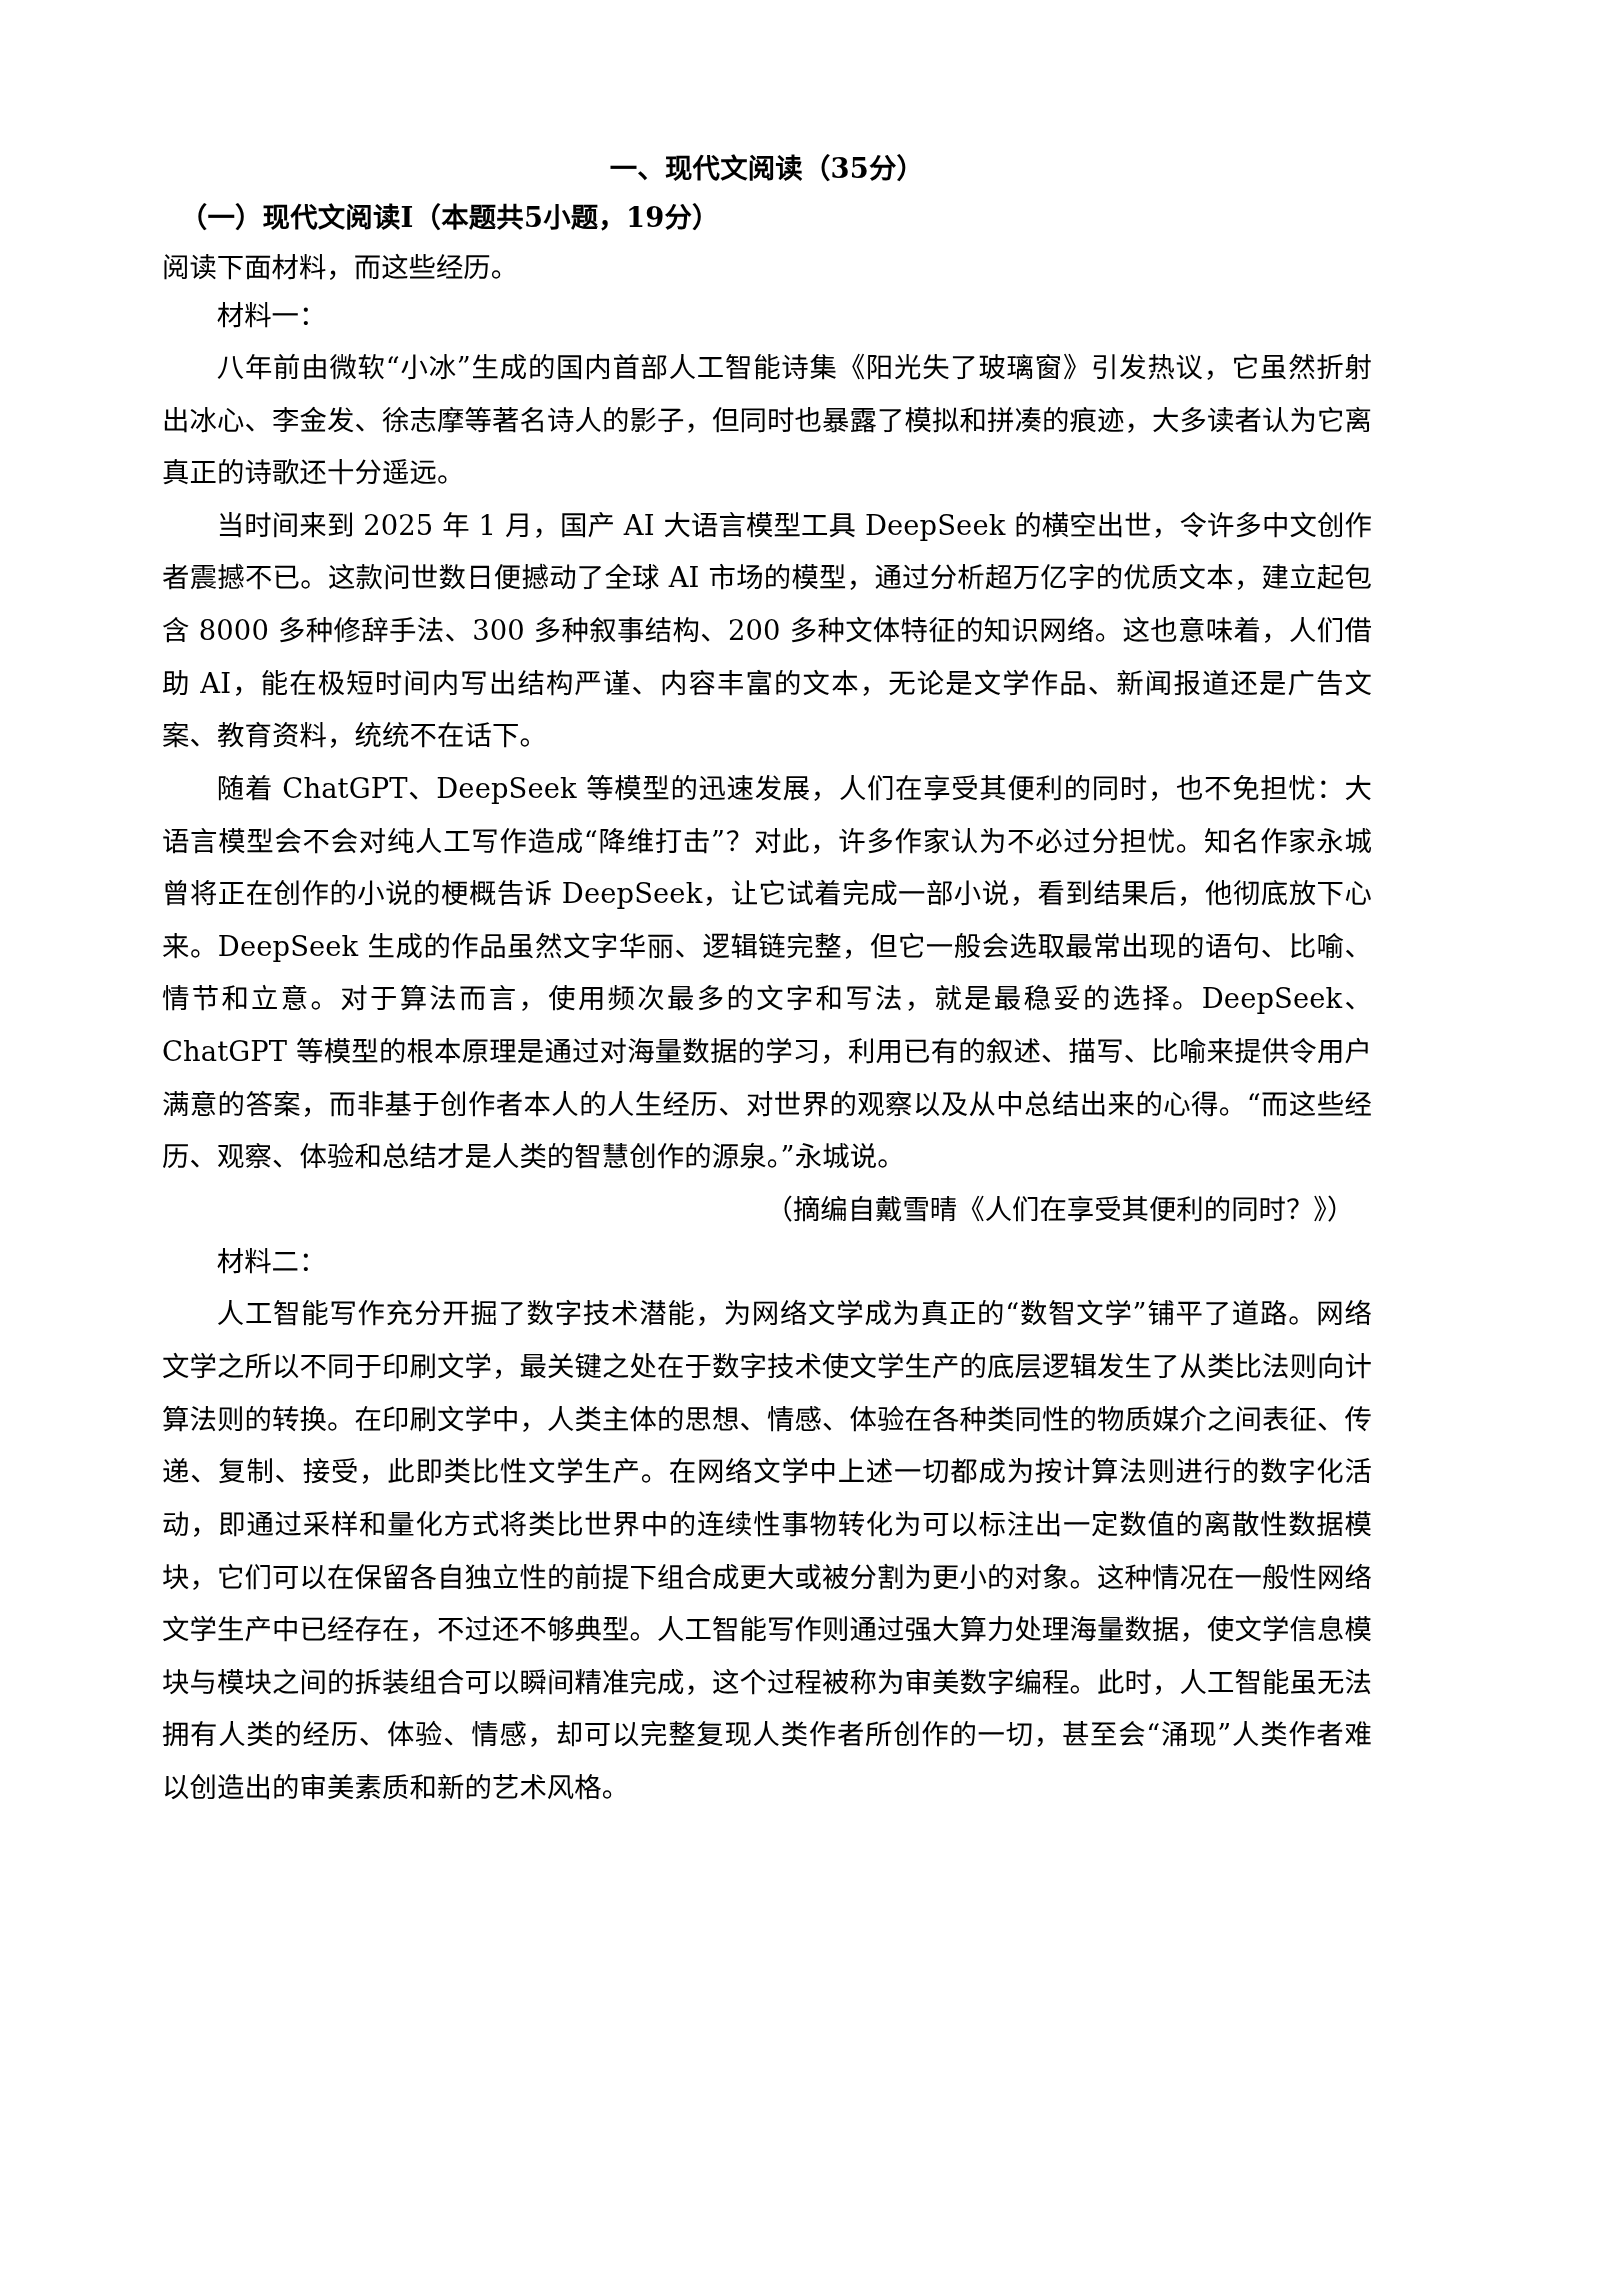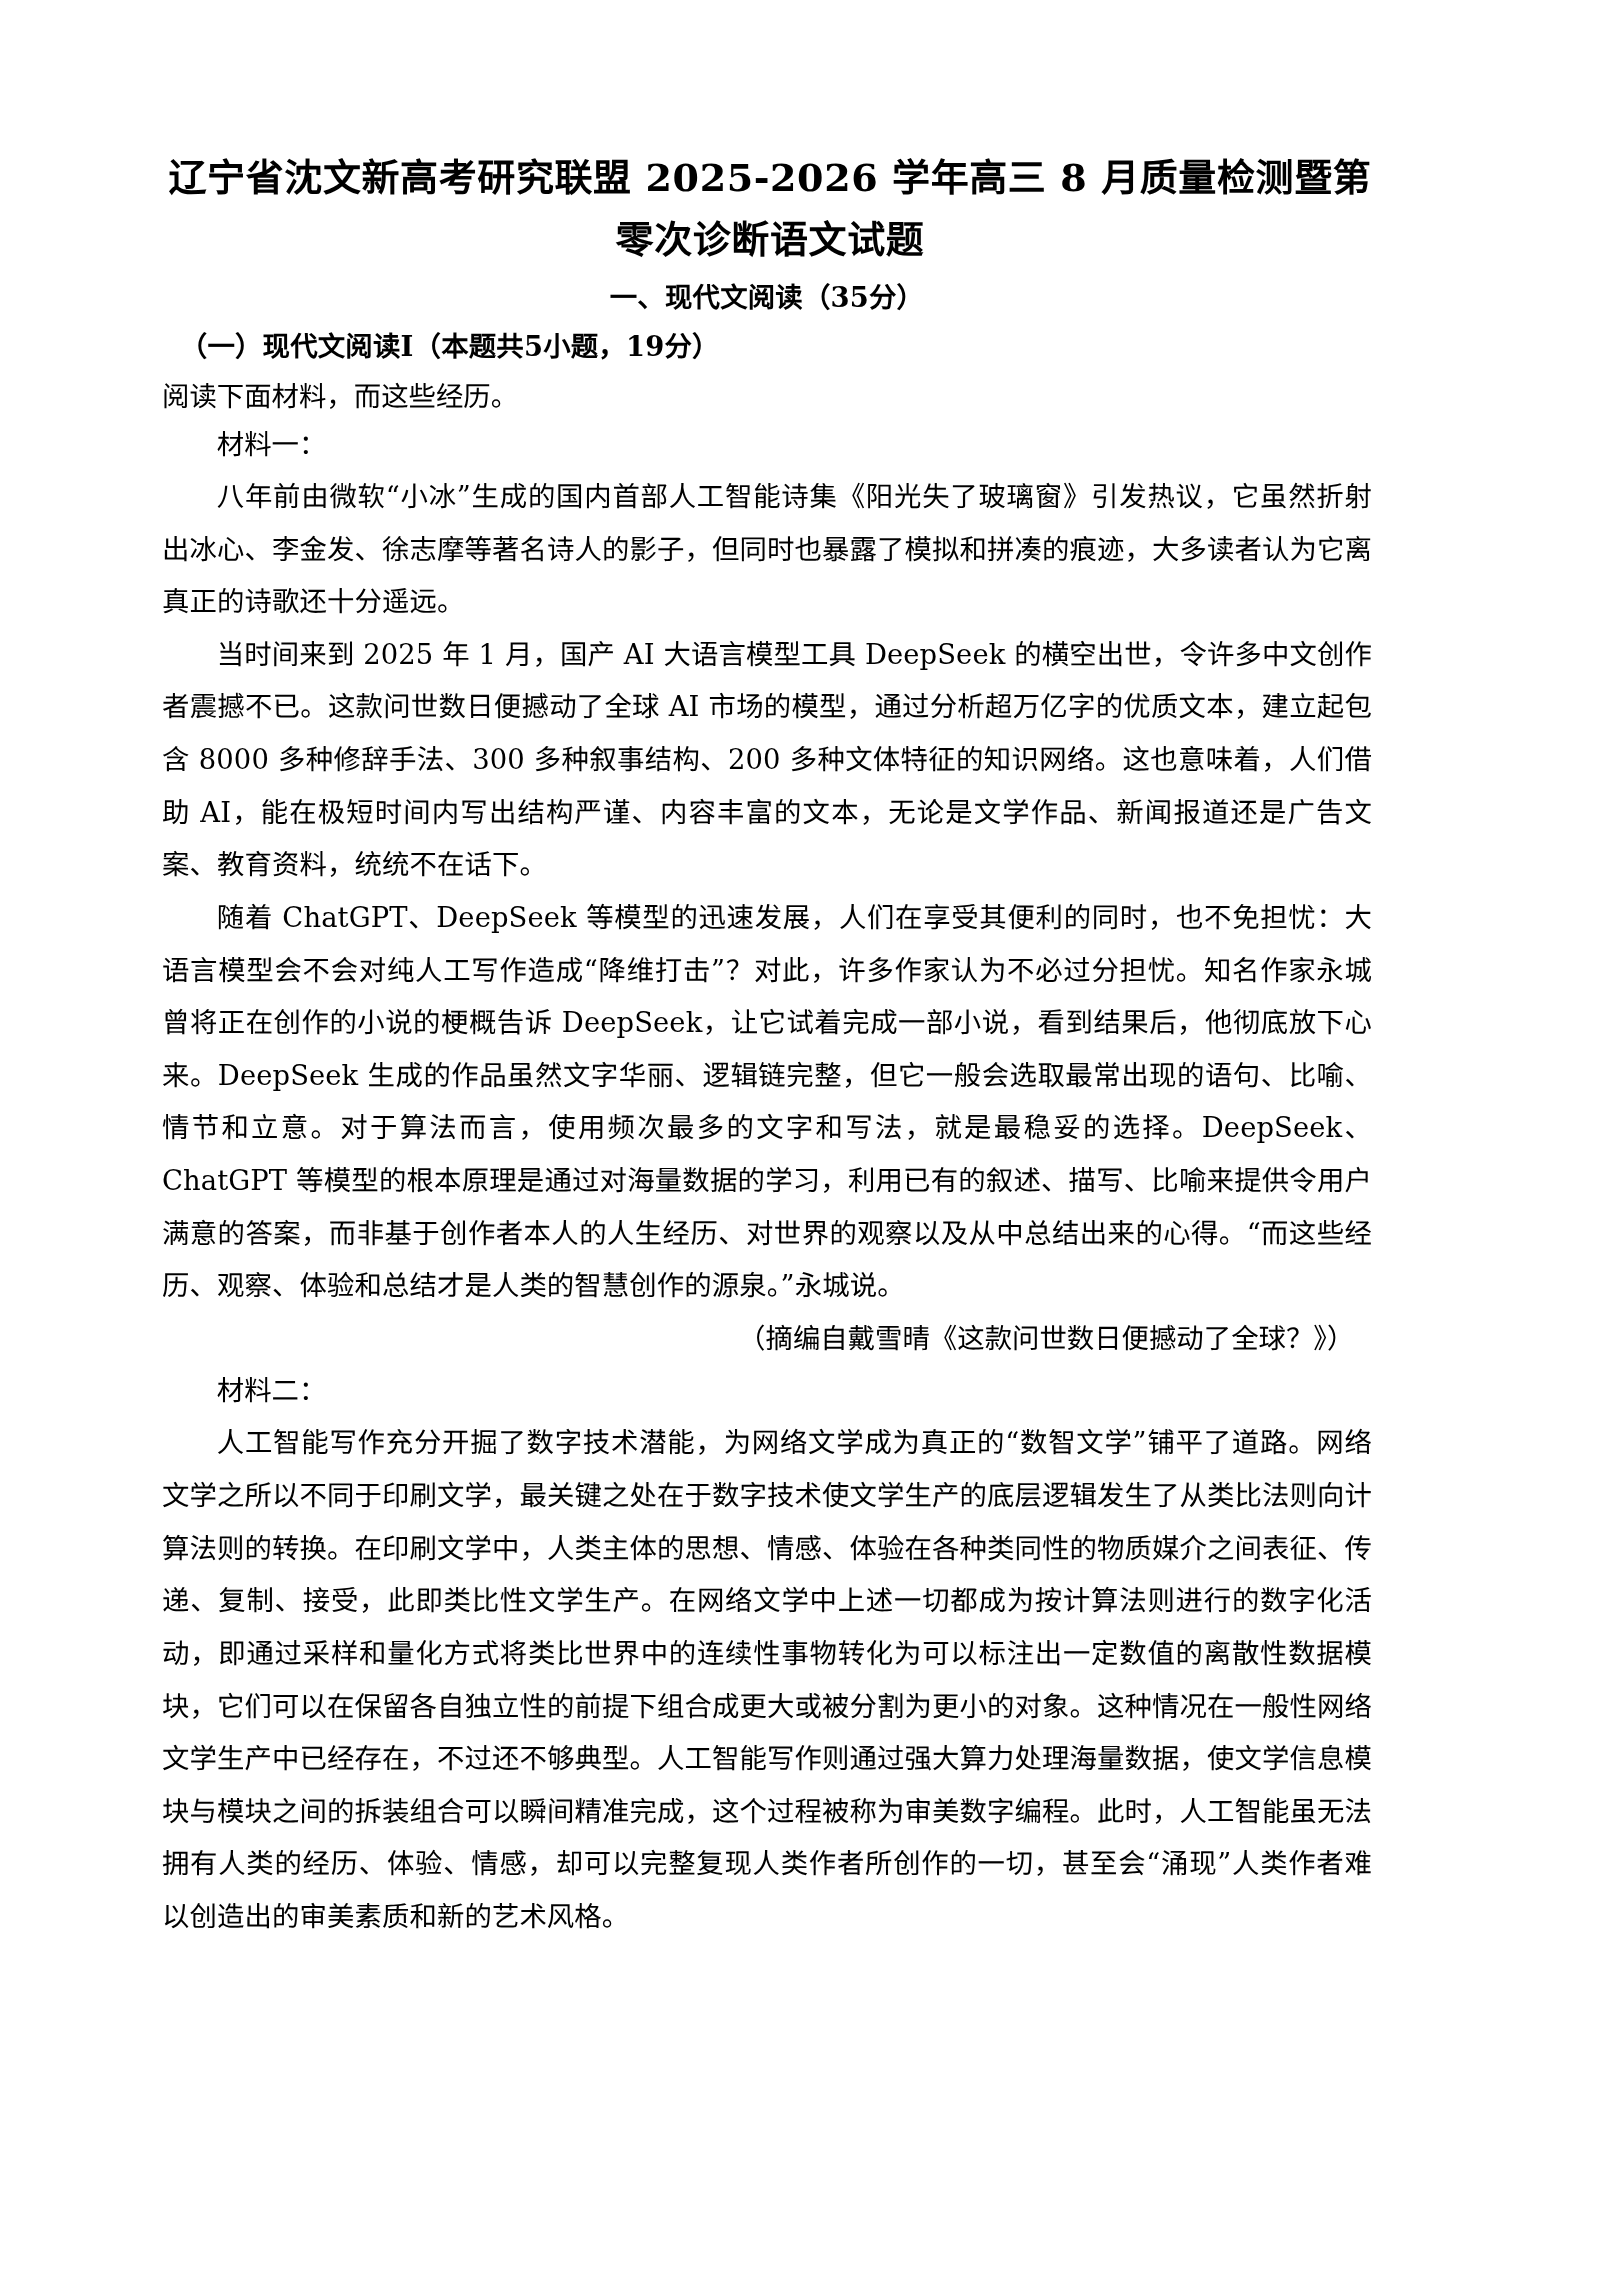--- a/index.html
+++ b/index.html
@@ -76,36 +76,35 @@
     margin: 0;
     text-align: right;
     padding-right: 17.6px;
   }
 </style>
 </head>
 <body>
 
 <div class="page">
 
-  <h1 class="doc-title">辽宁省沈文新高考研究联盟 2025-2026 学年高三 8 月质量检测暨第零次诊断语文试题</h1>
 
   <h2 class="section-heading">一、现代文阅读（35分）</h2>
 
   <h3 class="sub-heading">（一）现代文阅读I（本题共5小题，19分）</h3>
 
   <p class="instruction">阅读下面材料，而这些经历。</p>
 
   <p class="material-label">材料一：</p>
 
   <p class="body-para">八年前由微软“小冰”生成的国内首部人工智能诗集《阳光失了玻璃窗》引发热议，它虽然折射出冰心、李金发、徐志摩等著名诗人的影子，但同时也暴露了模拟和拼凑的痕迹，大多读者认为它离真正的诗歌还十分遥远。</p>
 
   <p class="body-para">当时间来到 2025 年 1 月，国产 AI 大语言模型工具 DeepSeek 的横空出世，令许多中文创作者震撼不已。这款问世数日便撼动了全球 AI 市场的模型，通过分析超万亿字的优质文本，建立起包含 8000 多种修辞手法、300 多种叙事结构、200 多种文体特征的知识网络。这也意味着，人们借助 AI，能在极短时间内写出结构严谨、内容丰富的文本，无论是文学作品、新闻报道还是广告文案、教育资料，统统不在话下。</p>
 
   <p class="body-para">随着 ChatGPT、DeepSeek 等模型的迅速发展，人们在享受其便利的同时，也不免担忧：大语言模型会不会对纯人工写作造成“降维打击”？对此，许多作家认为不必过分担忧。知名作家永城曾将正在创作的小说的梗概告诉 DeepSeek，让它试着完成一部小说，看到结果后，他彻底放下心来。DeepSeek 生成的作品虽然文字华丽、逻辑链完整，但它一般会选取最常出现的语句、比喻、情节和立意。对于算法而言，使用频次最多的文字和写法，就是最稳妥的选择。DeepSeek、ChatGPT 等模型的根本原理是通过对海量数据的学习，利用已有的叙述、描写、比喻来提供令用户满意的答案，而非基于创作者本人的人生经历、对世界的观察以及从中总结出来的心得。“而这些经历、观察、体验和总结才是人类的智慧创作的源泉。”永城说。</p>
 
-  <p class="source-line">（摘编自戴雪晴《这款问世数日便撼动了全球？》）</p>
+  <p class="source-line">（摘编自戴雪晴《人们在享受其便利的同时？》）</p>
 
   <p class="material-label">材料二：</p>
 
   <p class="body-para">人工智能写作充分开掘了数字技术潜能，为网络文学成为真正的“数智文学”铺平了道路。网络文学之所以不同于印刷文学，最关键之处在于数字技术使文学生产的底层逻辑发生了从类比法则向计算法则的转换。在印刷文学中，人类主体的思想、情感、体验在各种类同性的物质媒介之间表征、传递、复制、接受，此即类比性文学生产。在网络文学中上述一切都成为按计算法则进行的数字化活动，即通过采样和量化方式将类比世界中的连续性事物转化为可以标注出一定数值的离散性数据模块，它们可以在保留各自独立性的前提下组合成更大或被分割为更小的对象。这种情况在一般性网络文学生产中已经存在，不过还不够典型。人工智能写作则通过强大算力处理海量数据，使文学信息模块与模块之间的拆装组合可以瞬间精准完成，这个过程被称为审美数字编程。此时，人工智能虽无法拥有人类的经历、体验、情感，却可以完整复现人类作者所创作的一切，甚至会“涌现”人类作者难以创造出的审美素质和新的艺术风格。</p>
 
 </div>
 
 
 </body></html>

